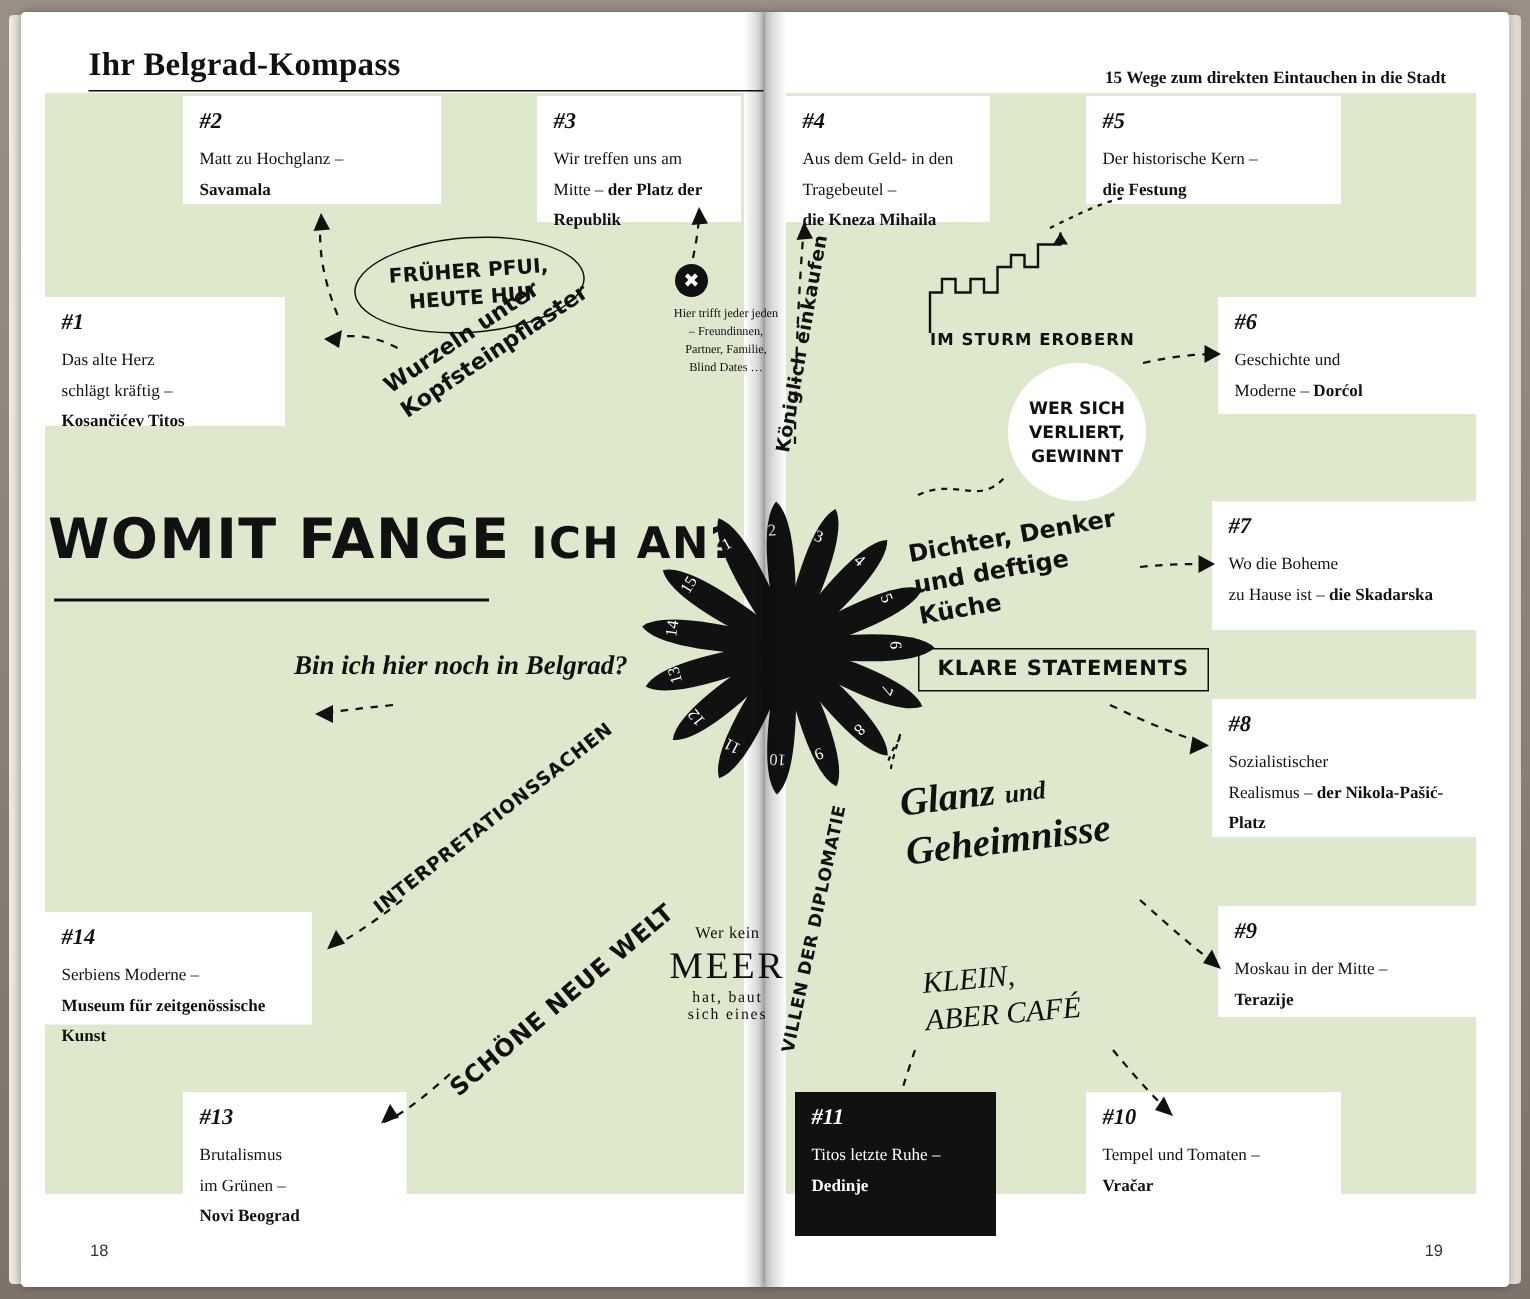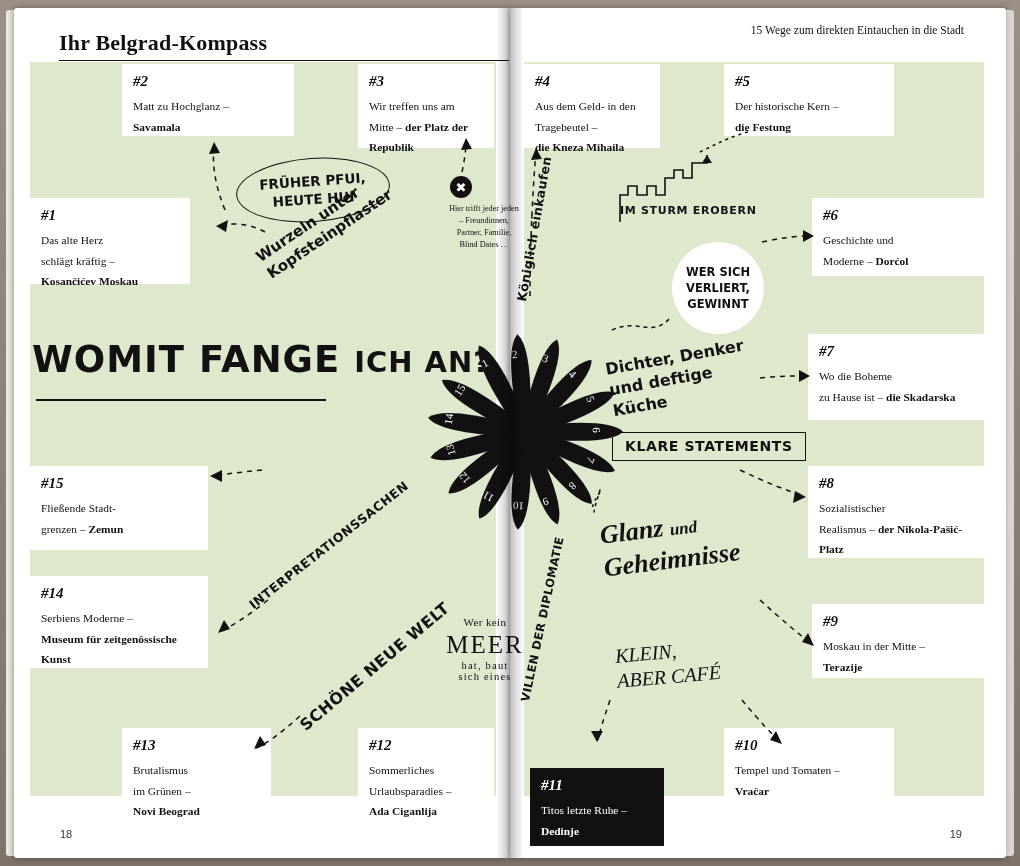--- a/index.html
+++ b/index.html
@@ -29,21 +29,21 @@
   .page-edge{position:absolute;top:10px;height:846px;width:10px;background:linear-gradient(90deg,#efece6,#d9d4cb);}
   #edge-left{left:6px;border-radius:3px 0 0 3px;}
   #edge-right{left:1004px;border-radius:0 3px 3px 0;}
 
   
   .hdr-left{
     position:absolute;left:45px;top:22px;font-size:22px;font-weight:700;
     font-family:"Liberation Serif",serif;color:#111;letter-spacing:.2px;
   }
   .hdr-right{
-    position:absolute;right:42px;top:16px;font-size:11.5px;font-weight:400;color:#111;
+    position:absolute;right:42px;top:38px;font-size:11.5px;font-weight:700;color:#111;
     font-family:"Liberation Serif",serif;
   }
   .rule{position:absolute;height:1px;background:#111;}
   #rule-l{left:45px;top:52px;width:450px;}
 
   
   .green{
     position:absolute;background:#dde8cc;
   }
   #green-l{left:30px;top:62px;width:466px;height:734px;}
@@ -108,21 +108,21 @@
   }
   #q-villen{
     left:518px;top:700px;font-size:11.5px;font-weight:700;letter-spacing:.5px;
     transform:rotate(-78deg);transform-origin:left top;
   }
   #q-dichter{
     left:604px;top:360px;width:150px;font-size:16px;font-weight:700;line-height:1.3;
     transform:rotate(-10deg);transform-origin:left top;
   }
   #q-sturm{
-    left:620px;top:204px;font-size:11px;font-weight:700;letter-spacing:.7px;
+    left:620px;top:220px;font-size:11px;font-weight:700;letter-spacing:.7px;
   }
   #q-glanz{
     left:598px;top:520px;width:210px;font-size:26px;font-style:italic;font-weight:700;
     font-family:"Liberation Serif",serif;line-height:1.25;transform:rotate(-7deg);
     transform-origin:left top;
   }
   #q-glanz .u{font-size:17px;font-style:italic;}
   #q-klein{
     left:614px;top:644px;font-size:20px;font-style:italic;
     font-family:"Liberation Serif",serif;line-height:1.25;
@@ -292,20 +292,21 @@
       <div class="petal-num" style="left: 442.821px; top: 412.86px; transform: rotate(278.429deg);">14</div>
       <div class="petal-num" style="left: 453.548px; top: 383.726px; transform: rotate(302deg);">15</div>
     </div>
 
   <div class="hand" id="q-womit">
     <span>WOMIT FANGE</span>
     <span class="small">ICH AN?</span>
   </div>
   <div id="womit-underline"></div>
 
+  <div class="hand" id="q-bin">Bin ich hier noch in Belgrad?</div>
   <div class="hand" id="q-wurzeln">Wurzeln unter Kopfsteinpflaster</div>
   <div class="hand" id="q-interpret">INTERPRETATIONSSACHEN</div>
   <div class="hand" id="q-schoene">SCHÖNE NEUE WELT</div>
   <div class="hand" id="q-koeniglich">Königlich einkaufen</div>
   <div class="hand" id="q-villen">VILLEN DER DIPLOMATIE</div>
   <div class="hand" id="q-dichter">Dichter, Denker und deftige Küche</div>
   <div class="hand" id="q-sturm">IM STURM EROBERN</div>
 
   <div class="hand" id="q-glanz">
     <span>Glanz</span>
@@ -360,58 +361,42 @@
       <span>Mitte –</span>
       <b>der Platz der Republik</b>
     </span>
   </div>
 
   <div class="box" style="left:30px;top:198px;width:160px;height:86px;">
     <span class="num">#1</span>
     <span class="txt">
       <span>Das alte Herz</span><br>
       <span>schlägt kräftig –</span><br>
-      <b>Kosančićev Moskau</b>
-    </span>
-  </div>
-
-  <div class="box" style="left:30px;top:466px;width:178px;height:84px;">
-    <span class="num">#15</span>
-    <span class="txt">
-      <span>Fließende Stadt-</span><br>
-      <span>grenzen –</span>
-      <b>Zemun</b>
-    </span>
-  </div>
-
-  <div class="box" style="left:30px;top:576px;width:178px;height:92px;">
+      <b>Kosančićev Titos</b>
+    </span>
+  </div>
+
+
+  <div class="box" style="left:30px;top:608px;width:178px;height:75px;">
     <span class="num">#14</span>
     <span class="txt">
       <span>Serbiens Moderne –</span><br>
       <b>Museum für zeit­genössische Kunst</b>
     </span>
   </div>
 
   <div class="box" style="left:122px;top:728px;width:149px;height:78px;">
     <span class="num">#13</span>
     <span class="txt">
       <span>Brutalismus</span><br>
       <span>im Grünen –</span><br>
       <b>Novi Beograd</b>
     </span>
   </div>
 
-  <div class="box" style="left:358px;top:728px;width:136px;height:78px;">
-    <span class="num">#12</span>
-    <span class="txt">
-      <span>Sommerliches</span><br>
-      <span>Urlaubsparadies –</span><br>
-      <b>Ada Ciganlija</b>
-    </span>
-  </div>
 
   <div class="box" style="left:524px;top:64px;width:136px;height:84px;">
     <span class="num">#4</span>
     <span class="txt">
       <span>Aus dem Geld- in den</span><br>
       <span>Tragebeutel –</span><br>
       <b>die Kneza Mihaila</b>
     </span>
   </div>
 
@@ -459,21 +444,21 @@
   </div>
 
   <div class="box" style="left:724px;top:728px;width:170px;height:74px;">
     <span class="num">#10</span>
     <span class="txt">
       <span>Tempel und Tomaten –</span><br>
       <b>Vračar</b>
     </span>
   </div>
 
-  <div class="box dark" style="left:530px;top:728px;width:134px;height:78px;margin-top:40px;">
+  <div class="box dark" style="left:530px;top:728px;width:134px;height:96px;">
     <span class="num">#11</span>
     <span class="txt">
       <span>Titos letzte Ruhe –</span><br>
       <b>Dedinje</b>
     </span>
   </div>
 
   <div id="gutter"></div>
 </div>
 

